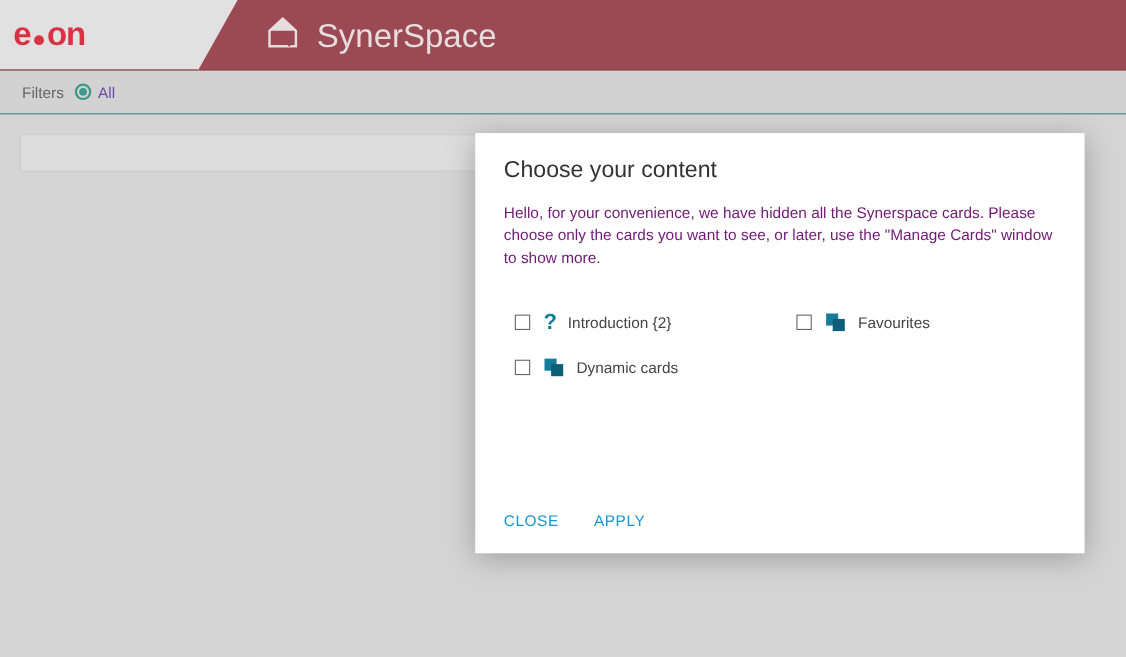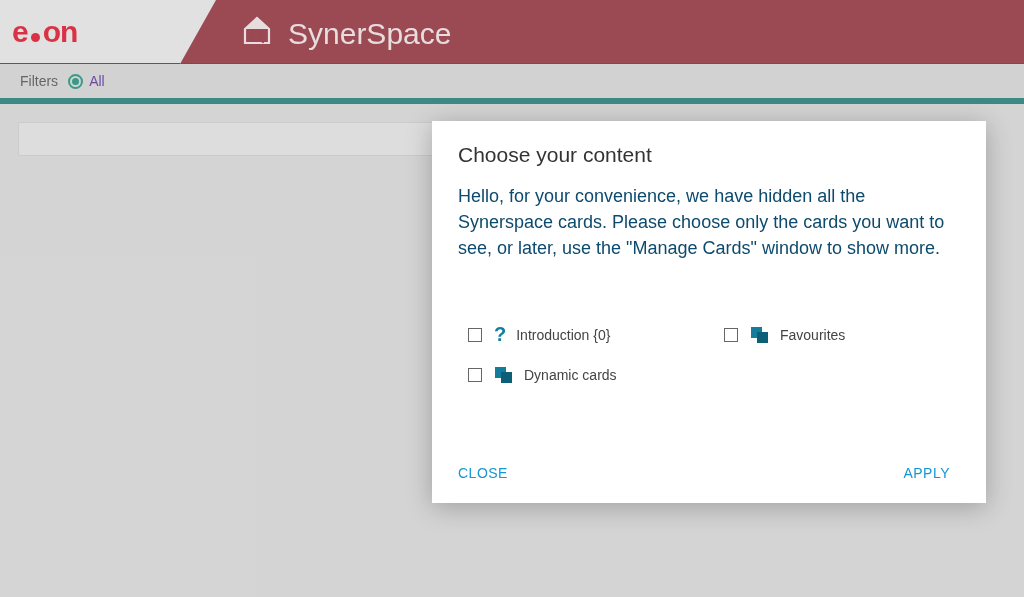--- a/index.html
+++ b/index.html
@@ -59,21 +59,21 @@
     }
     .app-title {
       font-size: 30px;
       font-weight: 300;
       color: #f3e4e6;
     }
     
     .filter-bar {
       height: 40px;
       background: #d6d6d6;
-      border-bottom: 6px solid #0f766e;
+      border-bottom: 1px solid #0f766e;
       display: flex;
       align-items: center;
       padding-left: 20px;
       font-size: 14px;
       color: #454545;
     }
     .filter-label { margin-right: 10px; }
     .radio {
       width: 15px; height: 15px;
       border: 2px solid #0e8a72;
@@ -124,24 +124,24 @@
       flex-direction: column;
       padding: 22px 26px 16px 26px;
     }
     .modal-title {
       font-size: 21px;
       font-weight: 400;
       color: #333;
       margin-bottom: 16px;
     }
     .modal-desc {
-      font-size: 18px;
-      color: #0c4a6e;
+      font-size: 14px;
+      color: #701a75;
       line-height: 1.45;
-      margin-bottom: 62px;
+      margin-bottom: 38px;
     }
     .options {
       display: grid;
       grid-template-columns: 1fr 1fr;
       column-gap: 20px;
       row-gap: 20px;
       padding-left: 10px;
     }
     .option {
       display: flex;
@@ -162,21 +162,21 @@
       align-items: center;
     }
     .q-icon {
       color: #147d9c;
       font-size: 20px;
       font-weight: 700;
     }
     .modal-actions {
       margin-top: auto;
       display: flex;
-      justify-content: space-between;
+      justify-content: flex-start;
       gap: 32px;
       padding-right: 10px;
       padding-bottom: 6px;
     }
     .modal-btn {
       background: none;
       border: none;
       color: #1497d4;
       font-size: 14px;
       letter-spacing: 0.5px;
@@ -224,21 +224,21 @@
 
 <div class="modal">
   <div class="modal-title">Choose your content</div>
   <div class="modal-desc">Hello, for your convenience, we have hidden all the Synerspace cards. Please choose only the cards you want to see, or later, use the "Manage Cards" window to show more.</div>
 
   <div class="options">
 
     <div class="option">
       <span class="checkbox"></span>
       <span class="option-icon q-icon">?</span>
-      <span>Introduction {0}</span>
+      <span>Introduction {2}</span>
     </div>
 
     <div class="option">
       <span class="checkbox"></span>
       <span class="option-icon">
         <svg width="20" height="18" viewBox="0 0 20 18">
           <rect x="1" y="1" width="11" height="11" fill="#147d9c"></rect>
           <rect x="7" y="6" width="11" height="11" fill="#0d5f78"></rect>
         </svg>
       </span>

